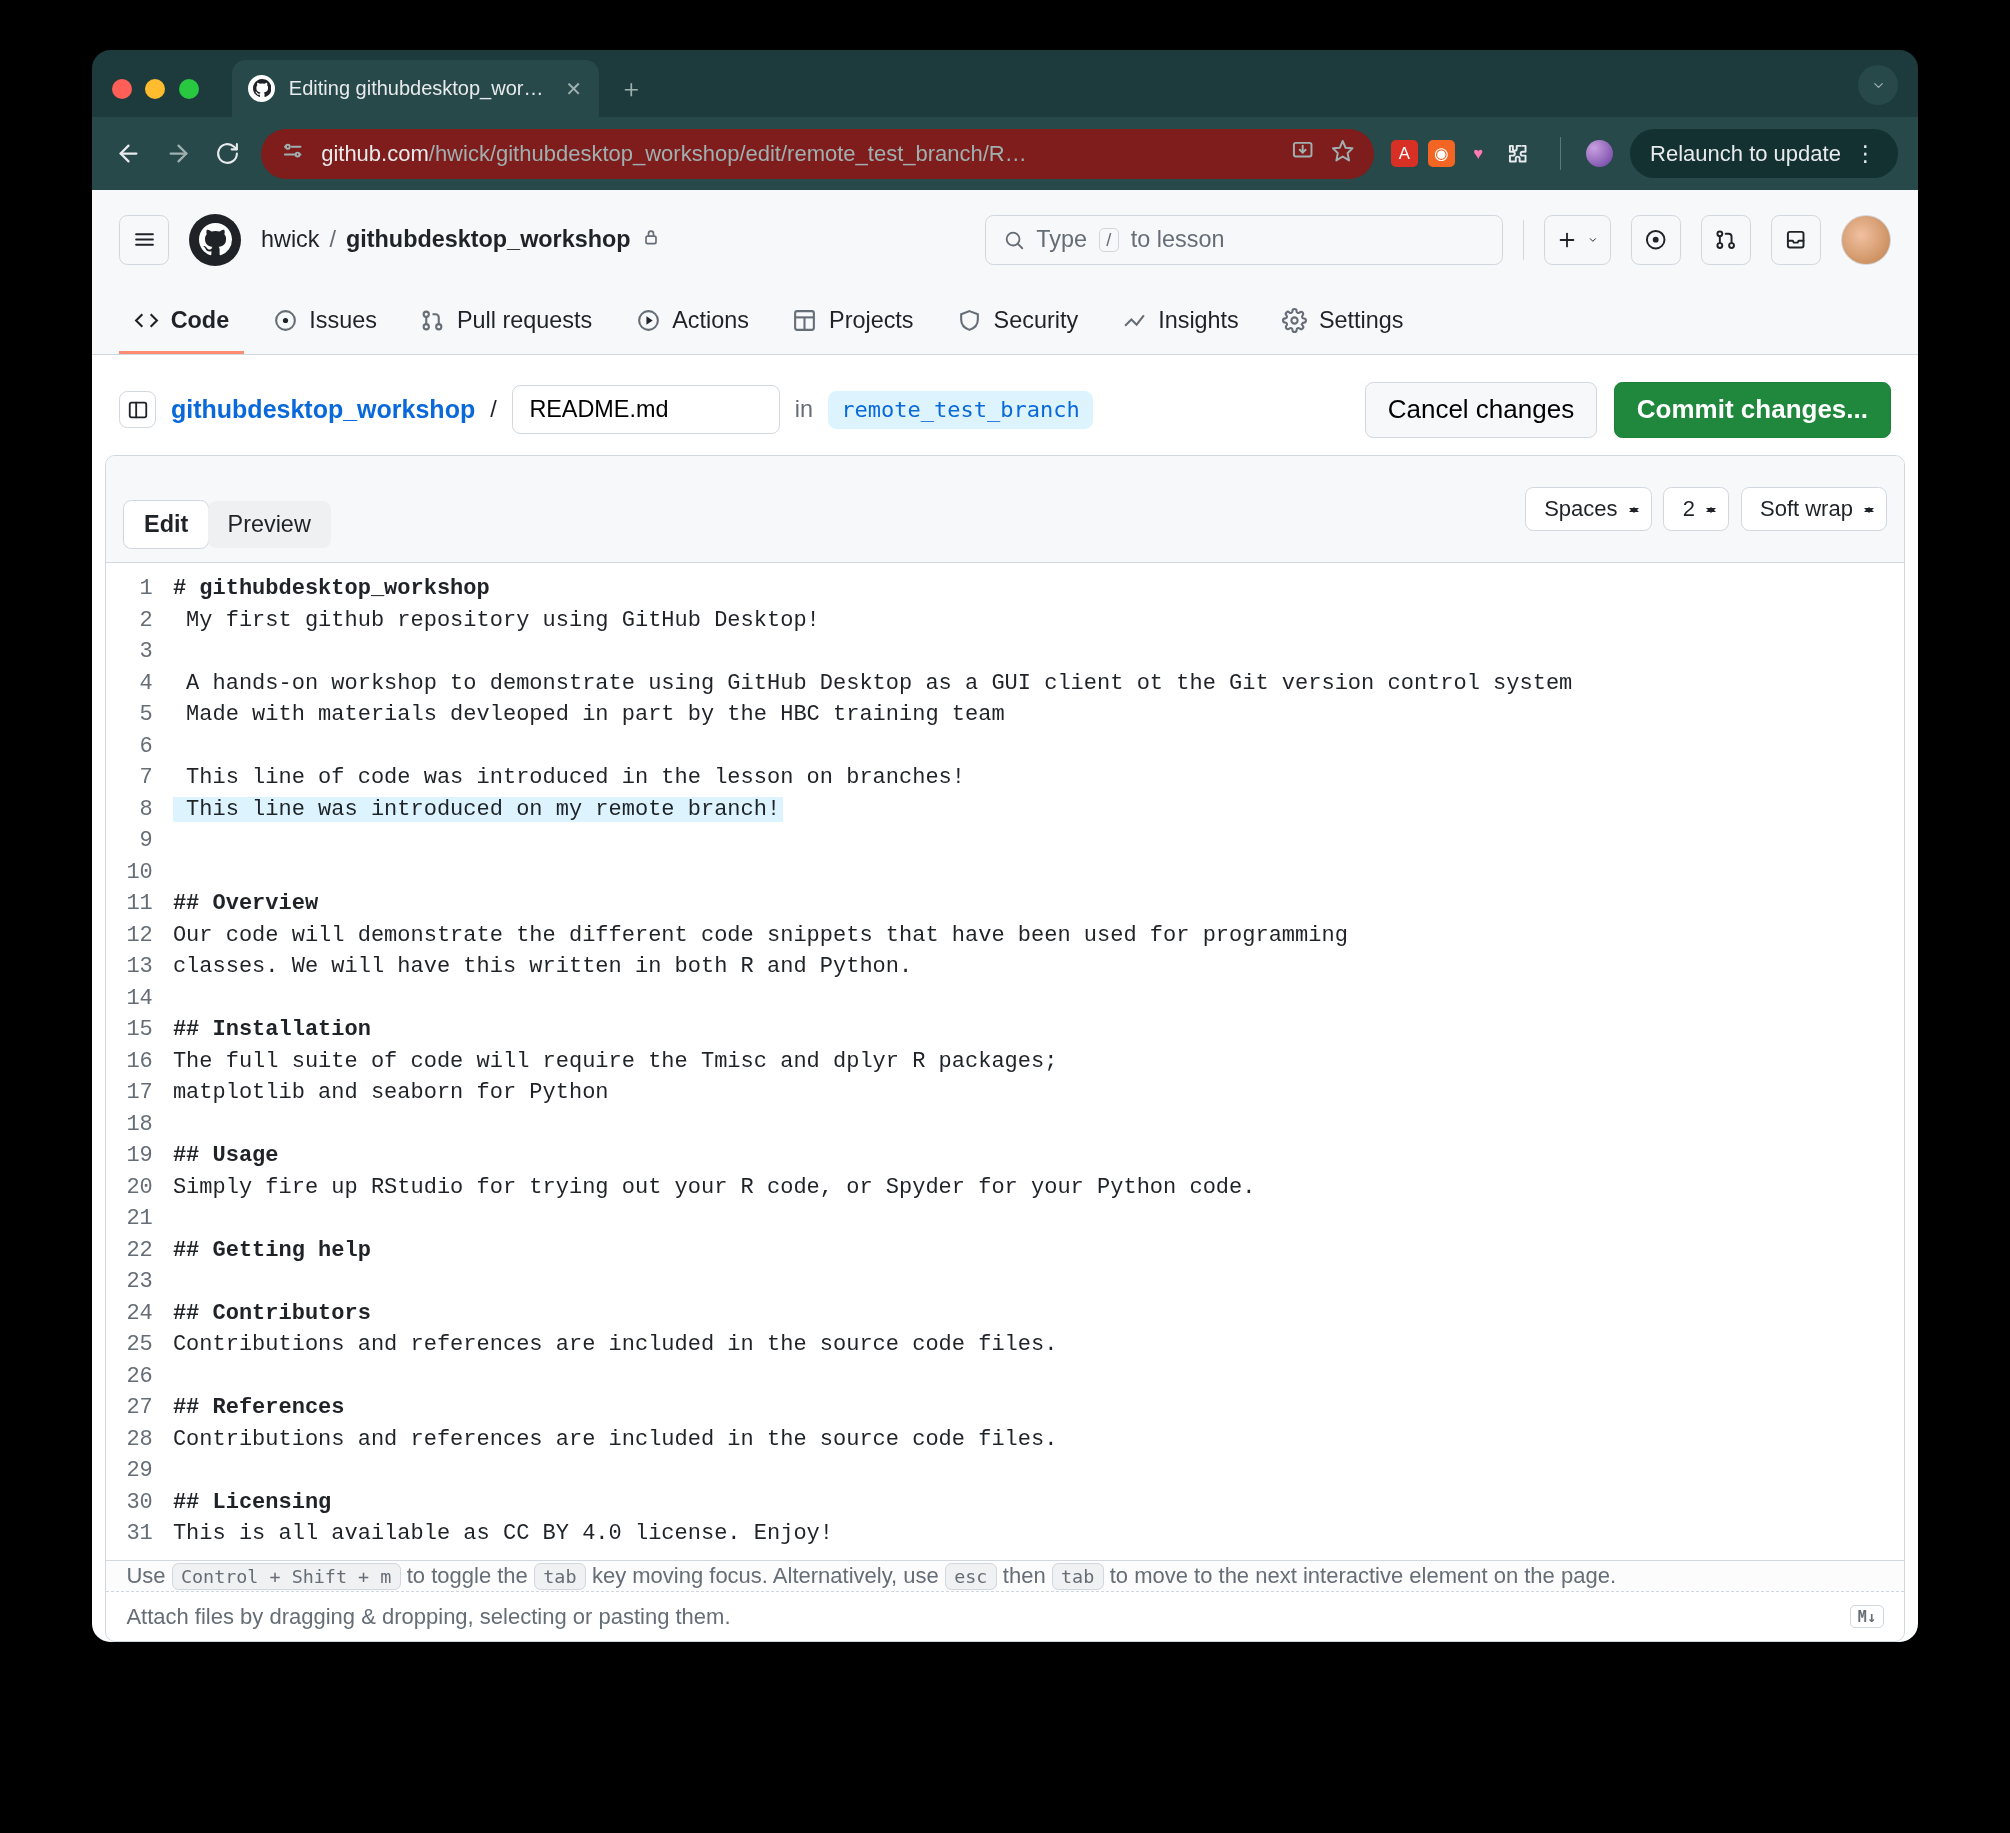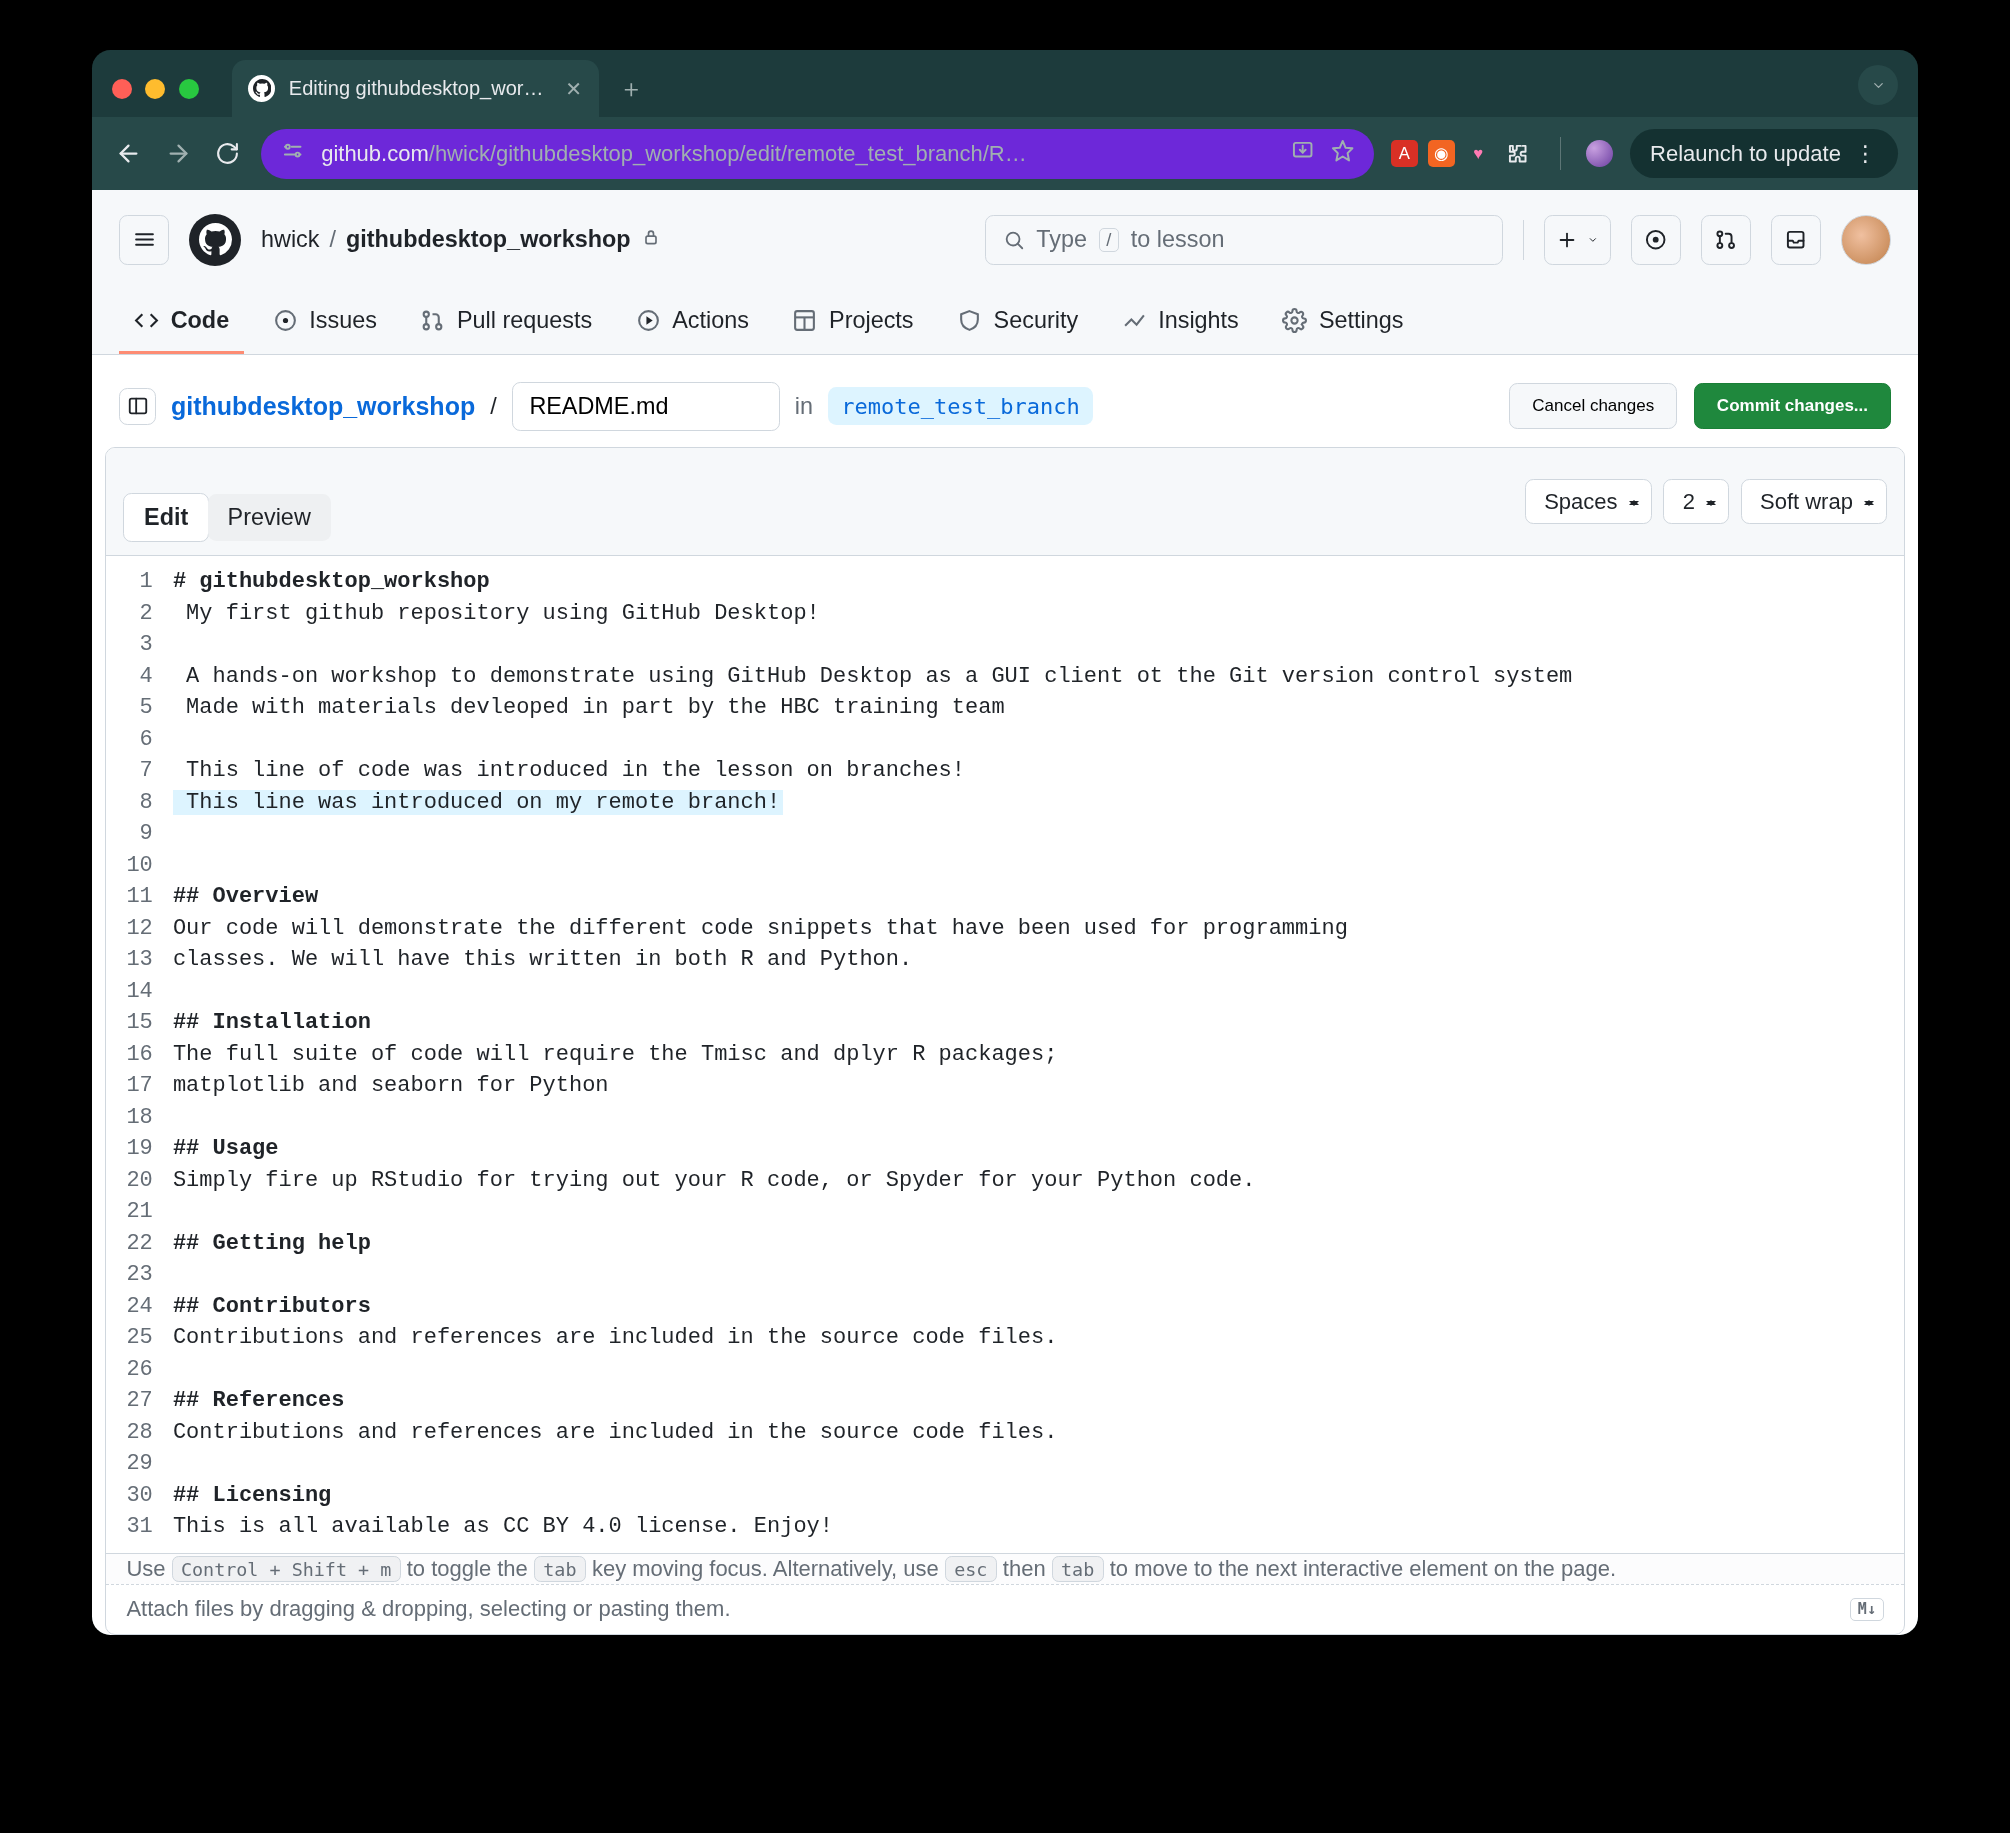--- a/index.html
+++ b/index.html
@@ -86,21 +86,21 @@
     display: flex;
     align-items: center;
     padding: 11.7px 20px;
     gap: 16.7px;
   }
   .tb-icon { color: var(--chrome-fg); display:flex; align-items:center; justify-content:center; width:33px; height:33px; }
   .tb-icon.muted { color: var(--chrome-fg-muted); }
 
   .addr-bar {
     flex: 1;
-    background: #6d28d9;
+    background: #7f1d1d;
     border-radius: 834px;
     height: 50px;
     display: flex;
     align-items: center;
     padding: 0 20px;
     color: var(--chrome-fg-muted);
     font-size: 22px;
     gap: 16.7px;
     min-width: 0;
   }
@@ -234,21 +234,21 @@
     padding: 6.7px 13.4px;
     font-family: ui-monospace, SFMono-Regular, Menlo, Consolas, monospace;
     font-size: 22px;
     text-align: right;
   }
   .editor-head-right { margin-left:auto; display:flex; gap:16.7px; }
   .btn {
     border:0.8px solid var(--border);
     border-radius:8.3px;
     padding: 11.7px 22px;
-    font-size: 17px;
+    font-size: 26px;
     background: var(--bg-canvas-subtle);
     font-weight: 500;
   }
   .btn.primary {
     background: var(--success-btn);
     border-color: var(--success-btn-border);
     color:#fff;
     font-weight:600;
   }
 

